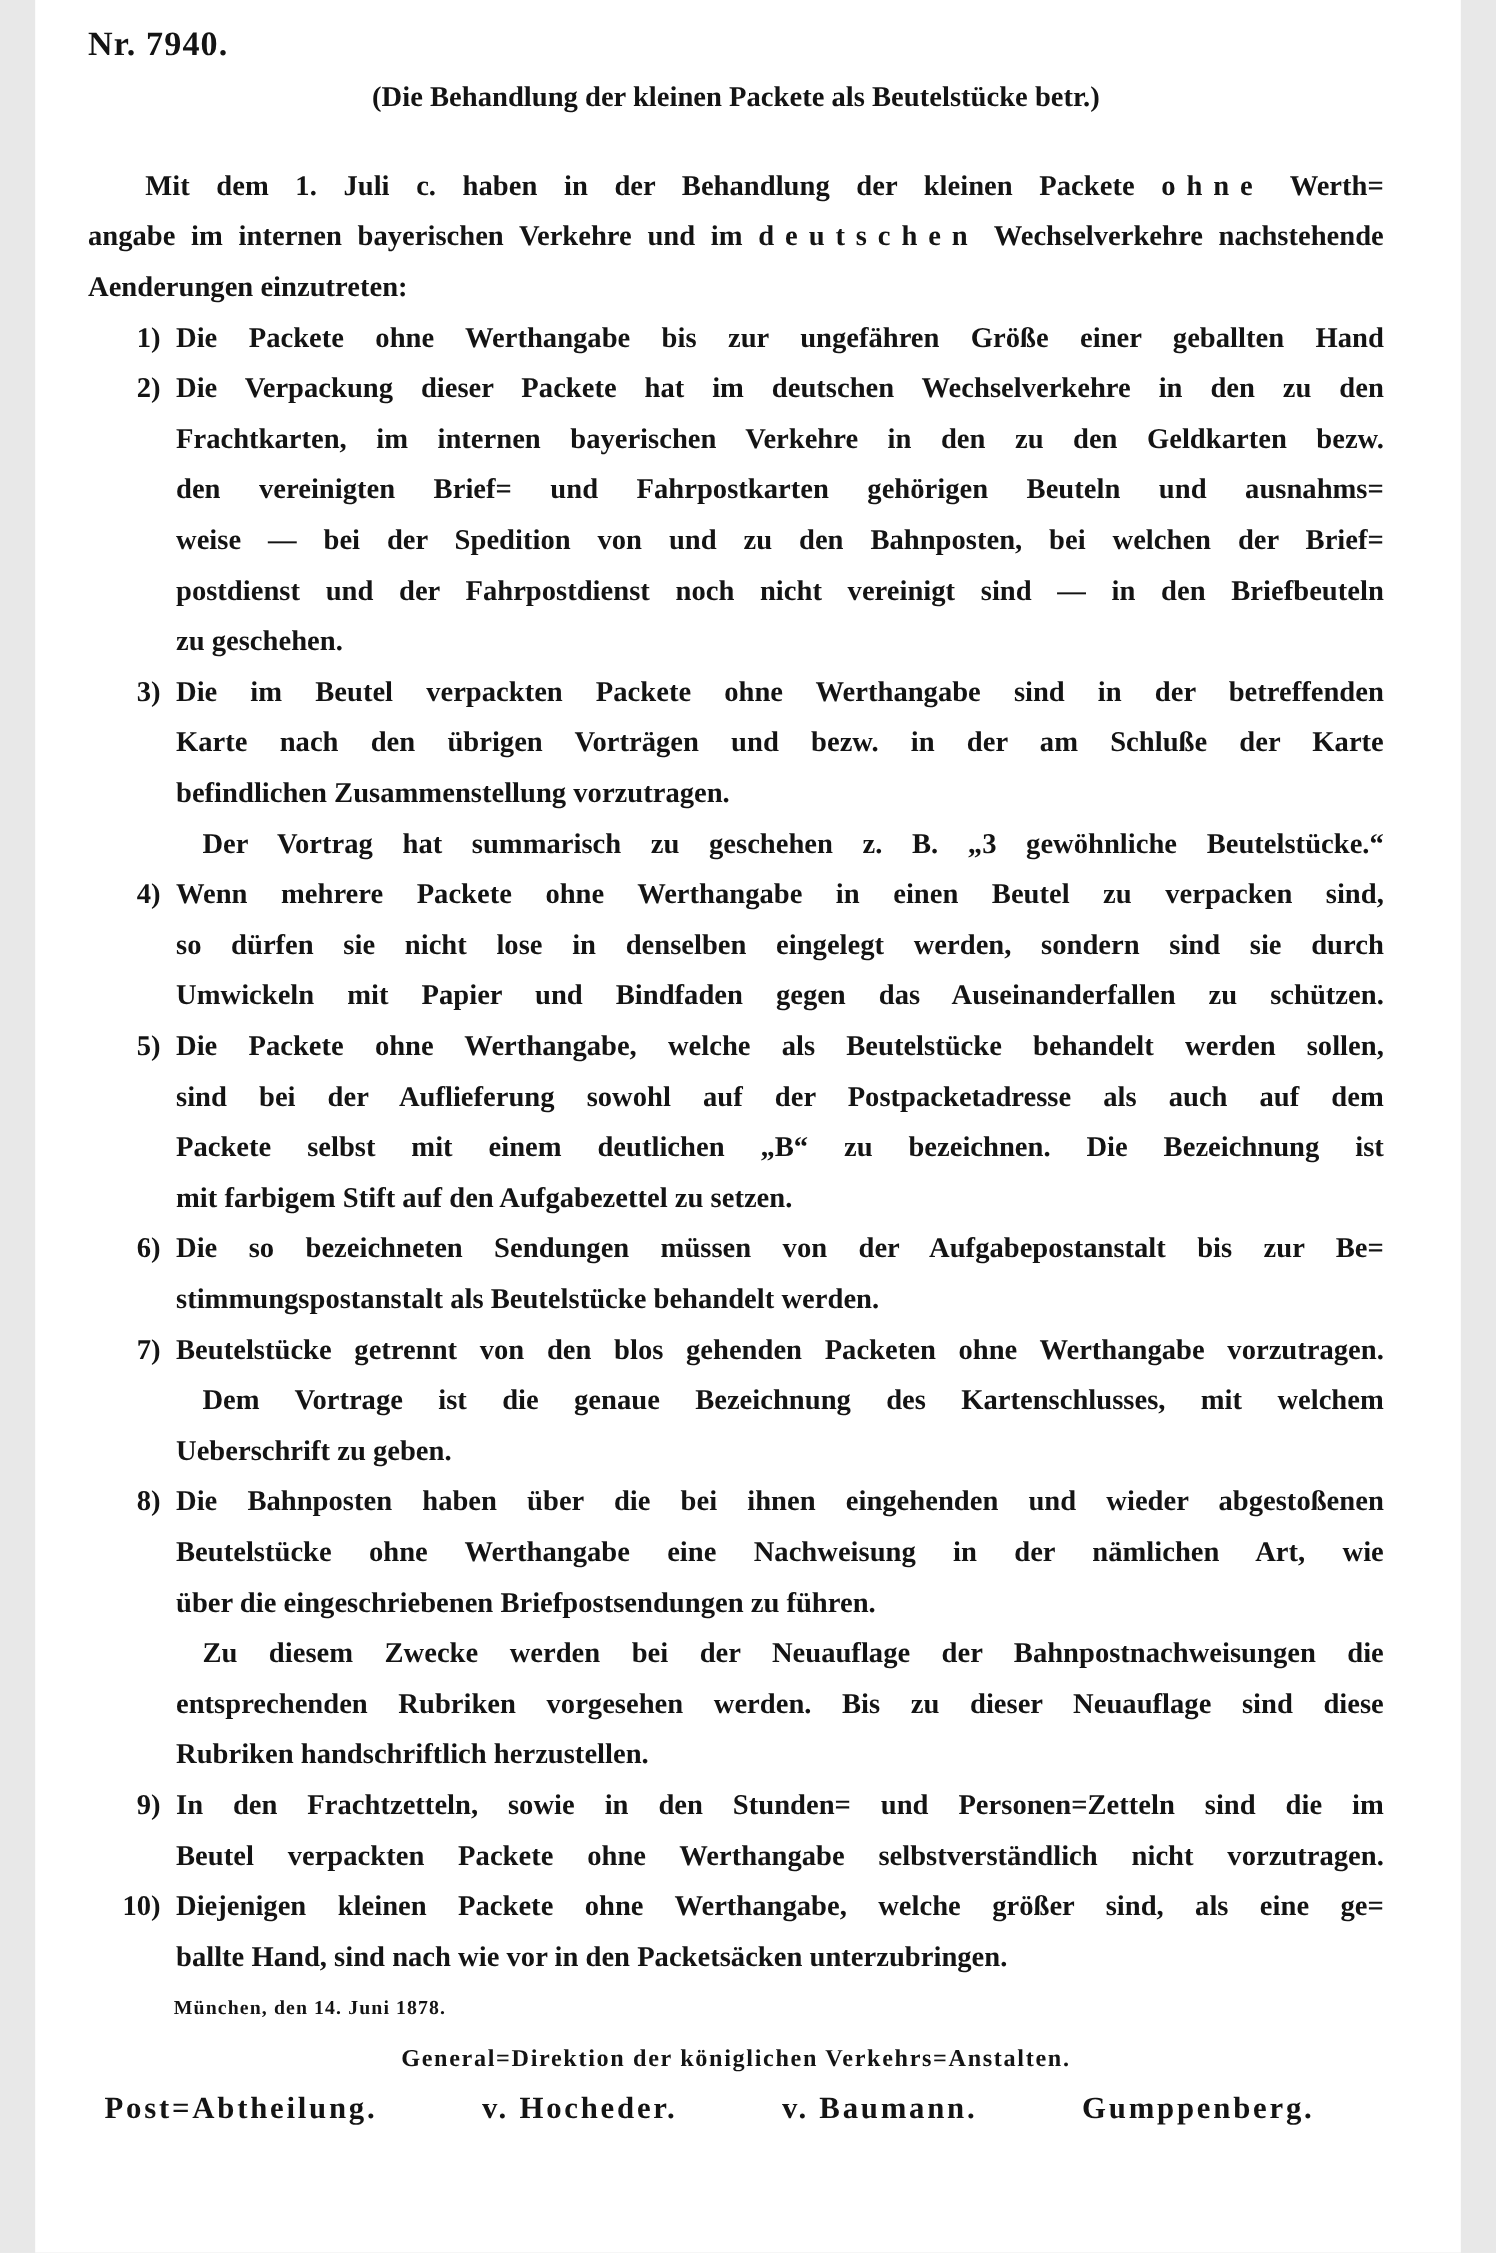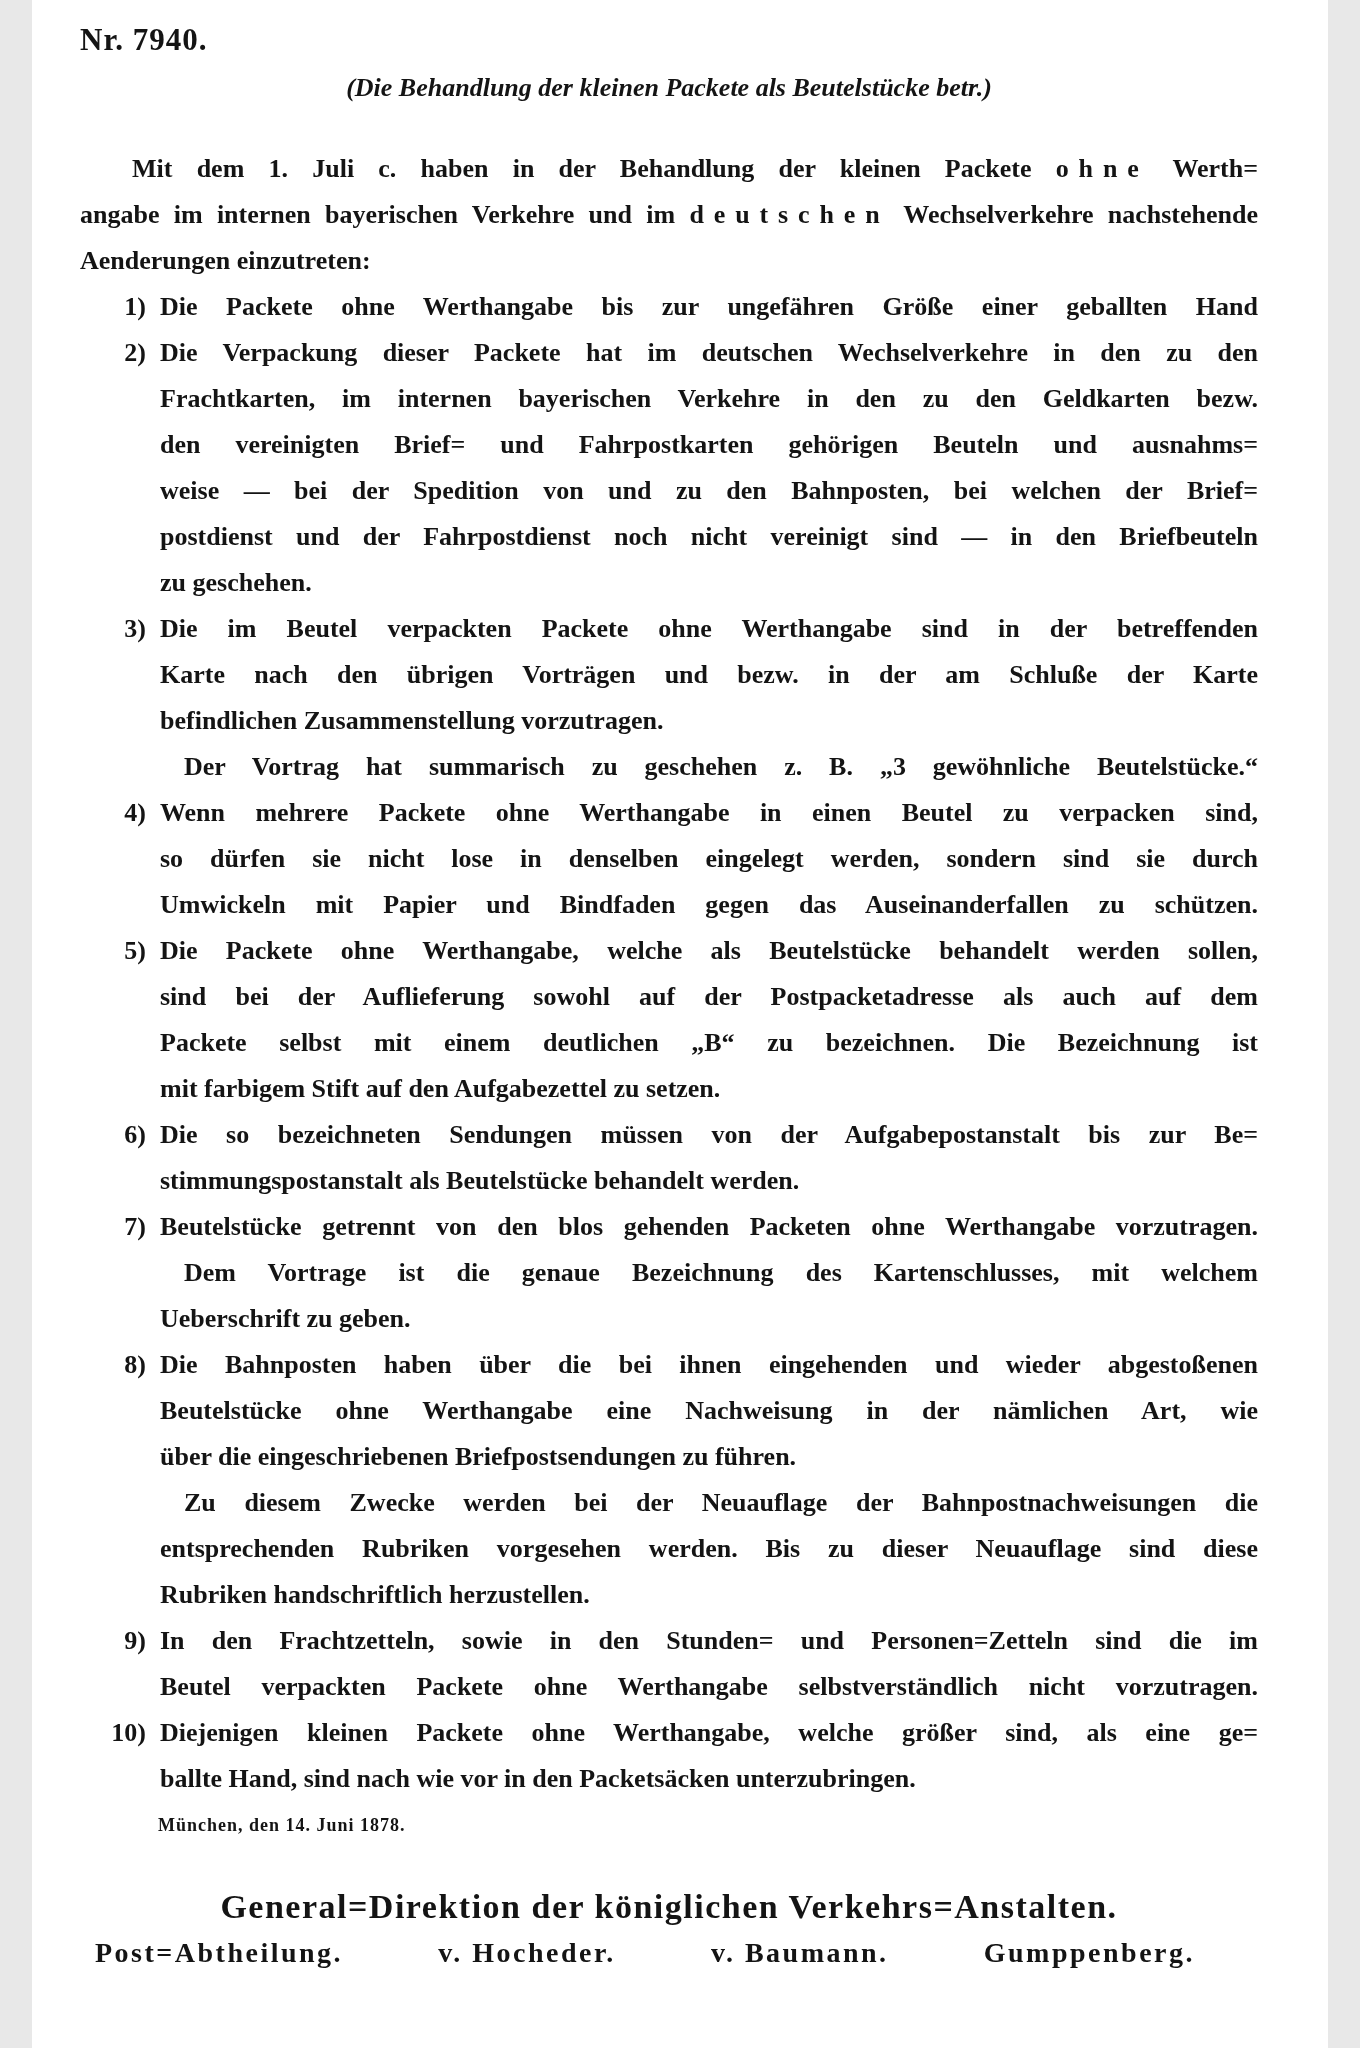--- a/index.html
+++ b/index.html
@@ -19,21 +19,20 @@
   .docnum{
     font-size:31px;
     line-height:48px;
     letter-spacing:1px;
   }
   .subject{
     font-size:26px;
     line-height:40px;
     text-align:center;
     margin-top:4px;
-    font-style:italic;
   }
   .bodytext{
     margin-top:38px;
     font-size:26px;
   }
   .tline{
     line-height:46px;
     white-space:normal;
   }
   .just{
@@ -56,24 +55,23 @@
   .item .findent{ text-indent:24px; }
   .sperr{ letter-spacing:0.38em; }
   .closing .dateline{
     margin-left:78px;
     line-height:46px;
     font-size:18px;
     letter-spacing:1px;
   }
   .closing .authority{
     text-align:center;
-    font-size:34px;
+    font-size:22px;
     line-height:46px;
     letter-spacing:1.5px;
-    margin-top:36px;
   }
   .closing .officers{
     display:flex;
     justify-content:space-between;
     width:1100px;
     margin-left:15px;
     font-size:28px;
     line-height:46px;
   }
   .closing .officers span{ letter-spacing:2.5px; }

